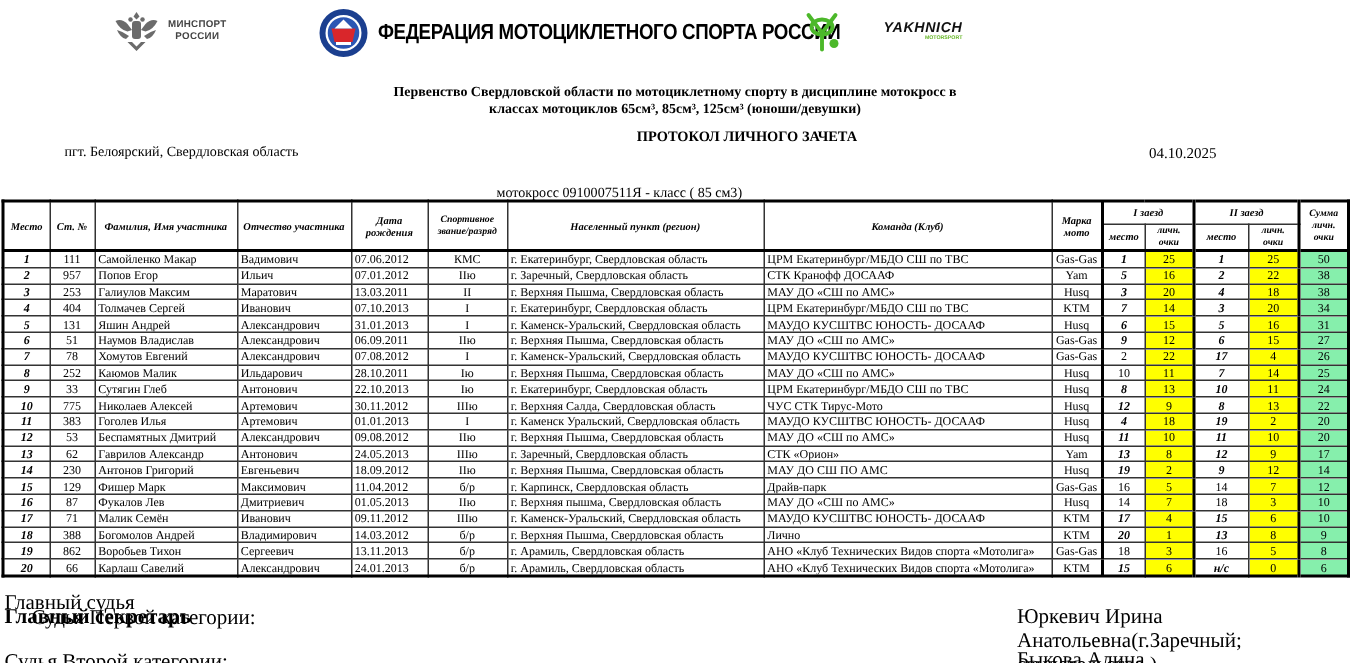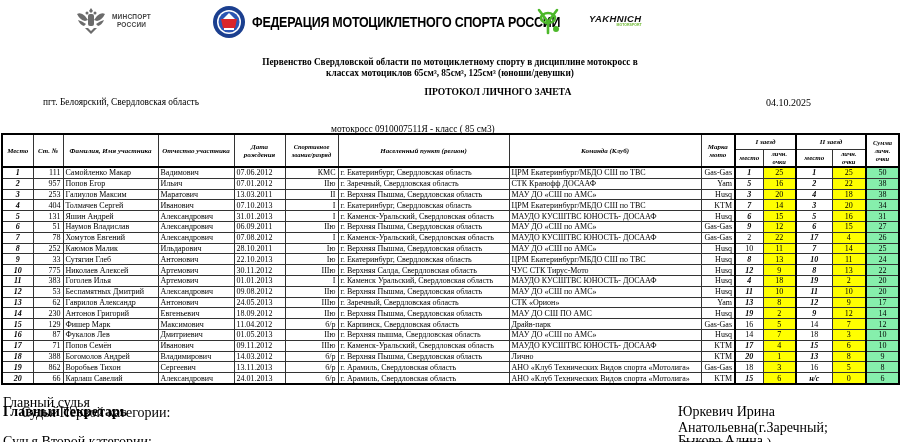--- a/index.html
+++ b/index.html
@@ -30,21 +30,21 @@
   .klass { position:absolute; left:331px; top:124px; font-size:9.4px; }
 
   table.res { position:absolute; left:1px; top:133px; width:897px; border-collapse:collapse;
     border:2px solid #000; table-layout:fixed; }
   table.res th, table.res td { border:1px solid #333; padding:0 2px; height:9.8px; line-height:9px;
     font-size:8px; white-space:nowrap; overflow:hidden; }
   table.res th { font-style:italic; font-weight:bold; font-size:7px; text-align:center; line-height:8px; }
   table.res thead tr.h1 th { height:14px; }
   table.res thead tr.h2 th { height:14px; }
   table.res thead { border-bottom:2px solid #000; }
-  td.c { text-align:right; }
+  td.c { text-align:center; }
   td.pl { text-align:center; font-style:italic; font-weight:bold; }
   td.ri { text-align:center; font-style:italic; font-weight:bold; }
   td.pts { background:#ffff00; text-align:center; }
   td.sum { background:#86efac; text-align:center; }
   .thick-l { border-left:2px solid #000 !important; }
 
   .foot { position:absolute; font-size:14px; }
   .f1 { left:3px; top:395px; }
   .f2 { left:21px; top:405px; }
   .f3 { left:3px; top:404px;font-weight:bold; }
@@ -401,21 +401,21 @@
         <td class="c">Husq</td>
         <td class="ri thick-l" style="font-style: normal; font-weight: normal;">14</td>
         <td class="pts">7</td>
         <td class="ri thick-l" style="font-style: normal; font-weight: normal;">18</td>
         <td class="pts">3</td>
         <td class="sum thick-l">10</td>
       </tr>
       <tr>
         <td class="pl">17</td>
         <td class="c">71</td>
-        <td>Попов Семён</td>
+        <td>Малик Семён</td>
         <td>Иванович</td>
         <td>09.11.2012</td>
         <td class="c">IIIю</td>
         <td>г. Каменск-Уральский, Свердловская область</td>
         <td>МАУДО КУСШТВС ЮНОСТЬ- ДОСААФ</td>
         <td class="c">KTM</td>
         <td class="ri thick-l">17</td>
         <td class="pts">4</td>
         <td class="ri thick-l">15</td>
         <td class="pts">6</td>

